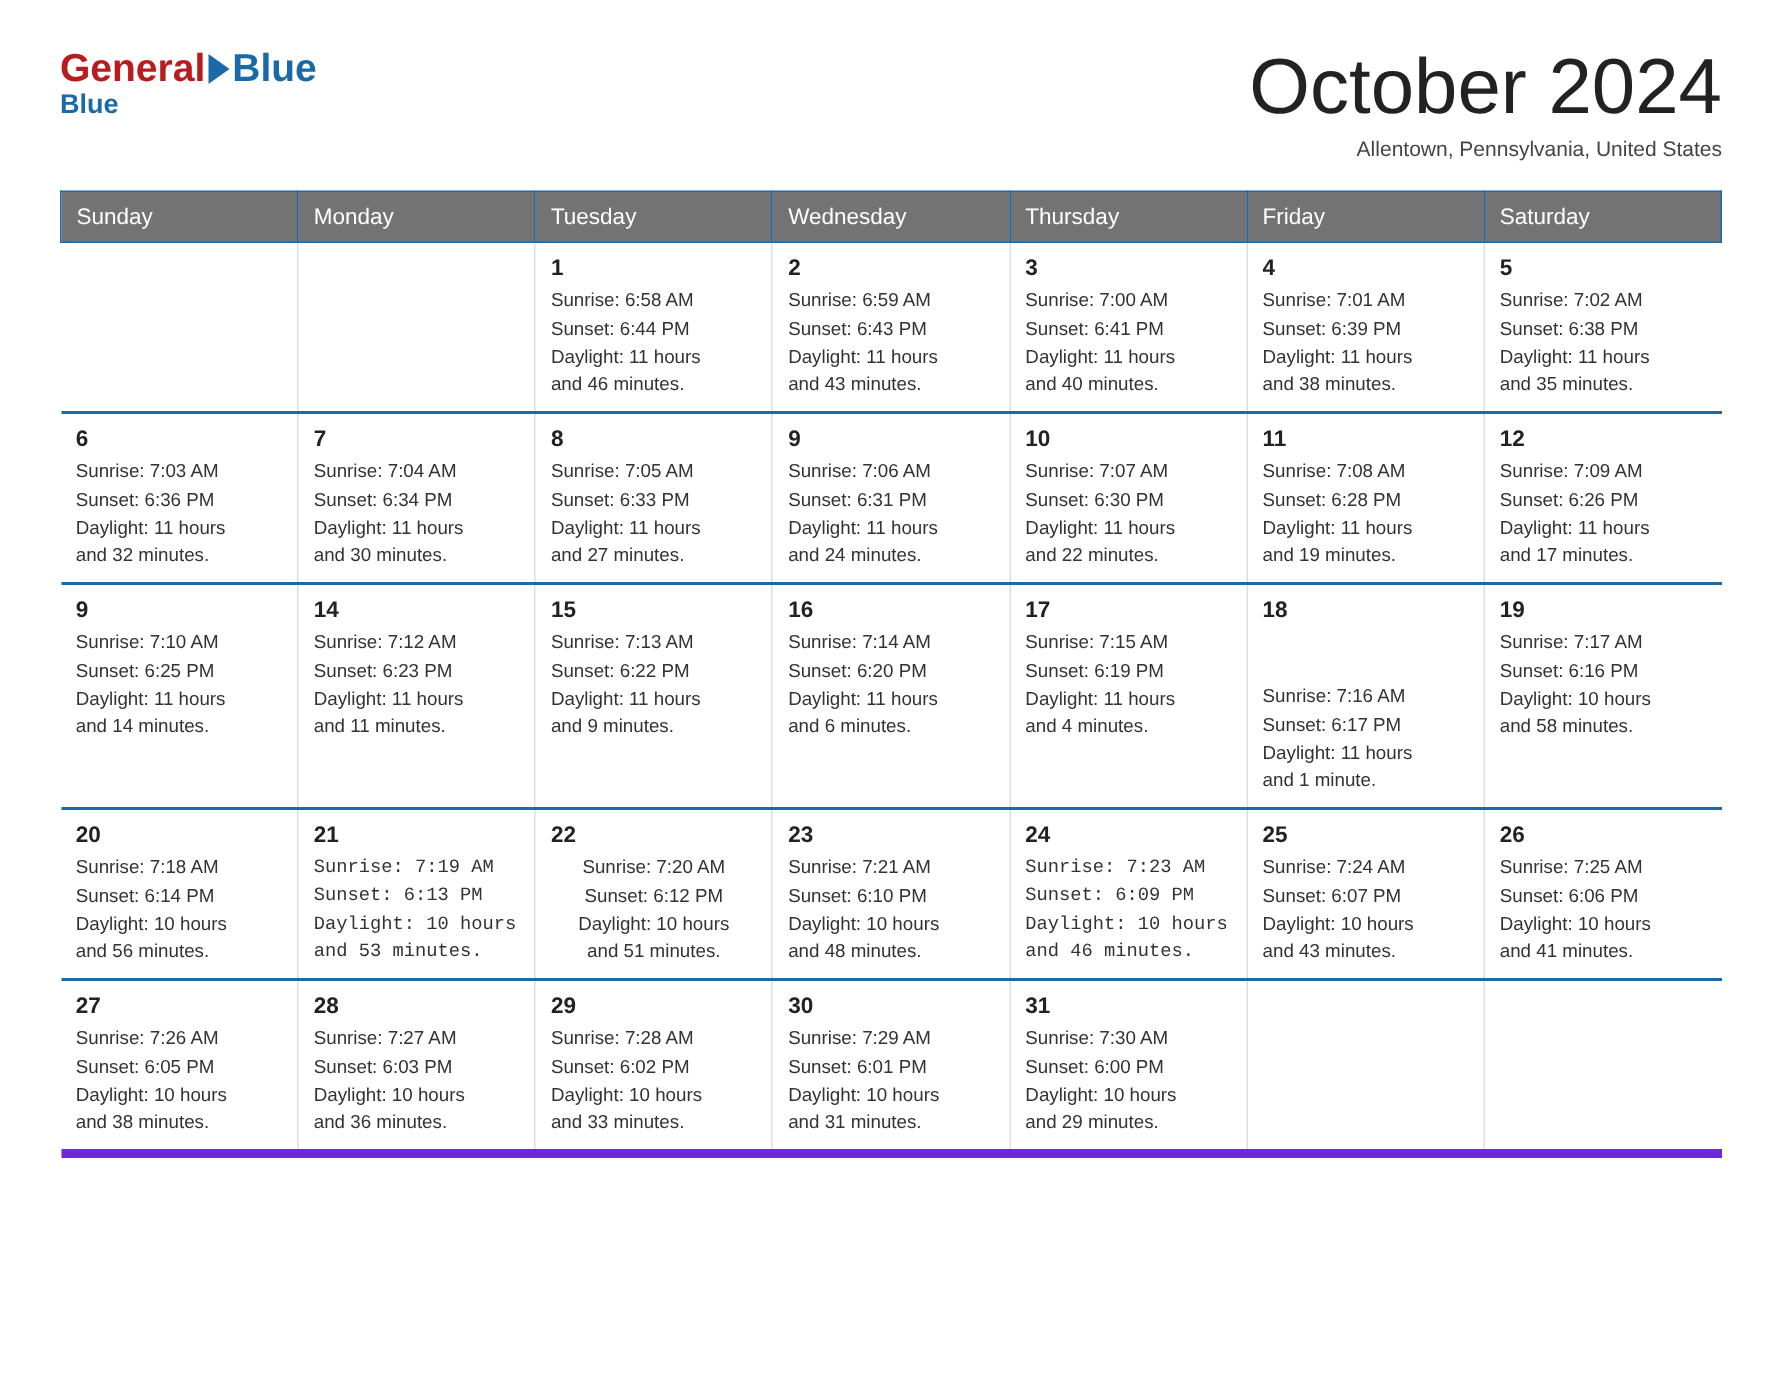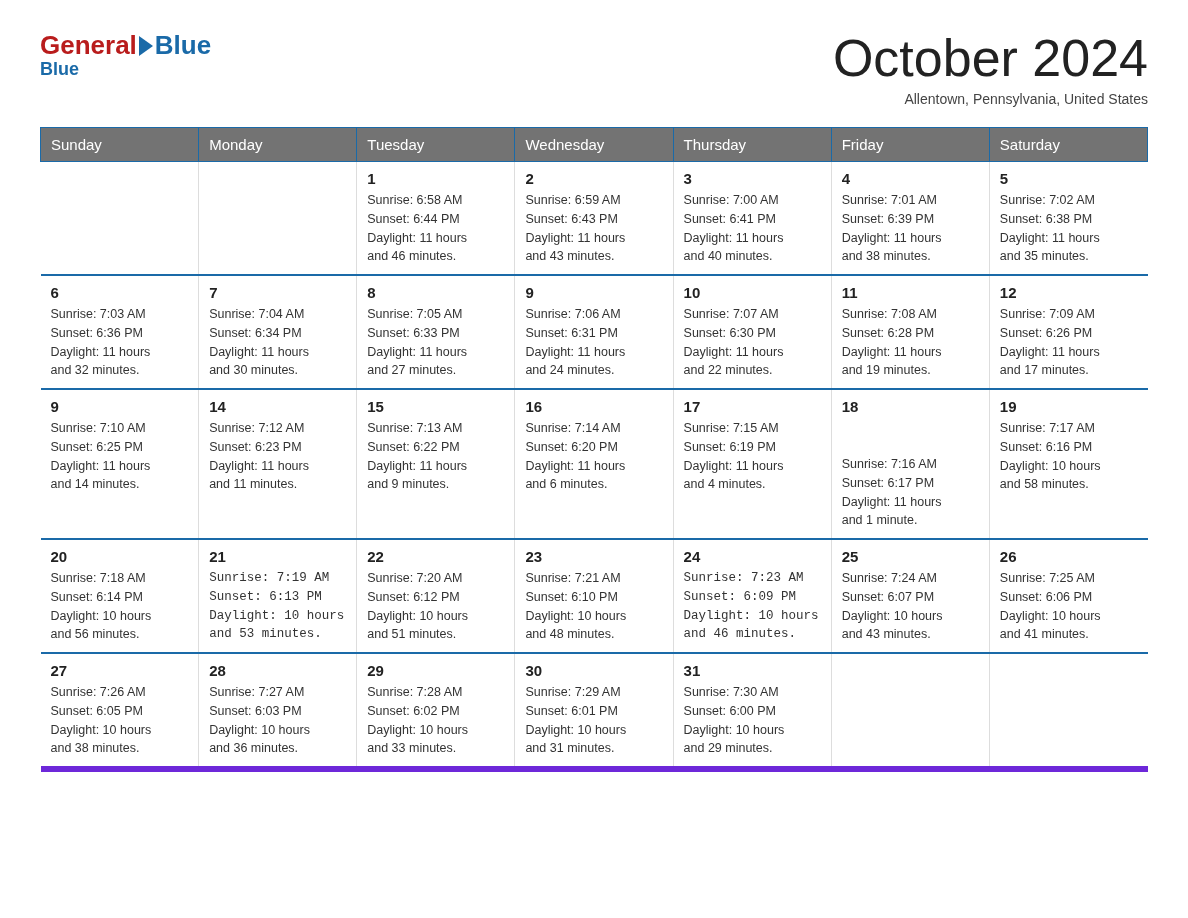--- a/index.html
+++ b/index.html
@@ -286,21 +286,21 @@
         </td>
         <td>
           <div class="day-number">21</div>
           <div class="day-info" style="white-space: pre-line; font-family: Liberation Mono, monospace;">Sunrise: 7:19 AM
 Sunset: 6:13 PM
 Daylight: 10 hours
 and 53 minutes.</div>
         </td>
         <td>
           <div class="day-number">22</div>
-          <div class="day-info" style="white-space: pre-line;">Sunrise: 7:20 AM
+          <div class="day-info" style="white-space: pre-line; text-align: center;">Sunrise: 7:20 AM
 Sunset: 6:12 PM
 Daylight: 10 hours
 and 51 minutes.</div>
         </td>
         <td>
           <div class="day-number">23</div>
           <div class="day-info" style="white-space: pre-line;">Sunrise: 7:21 AM
 Sunset: 6:10 PM
 Daylight: 10 hours
 and 48 minutes.</div>

